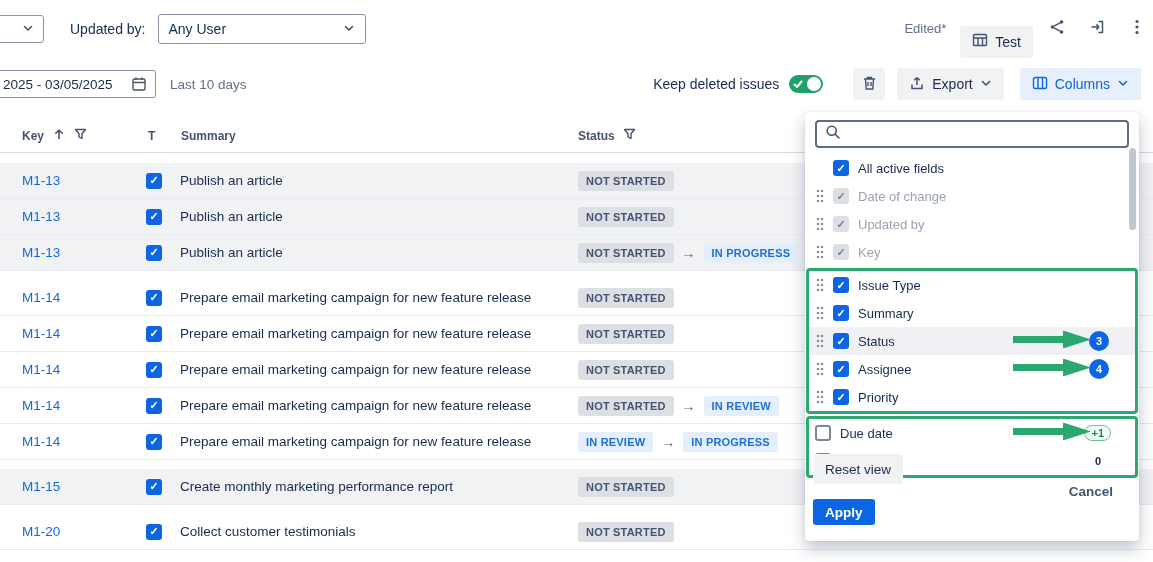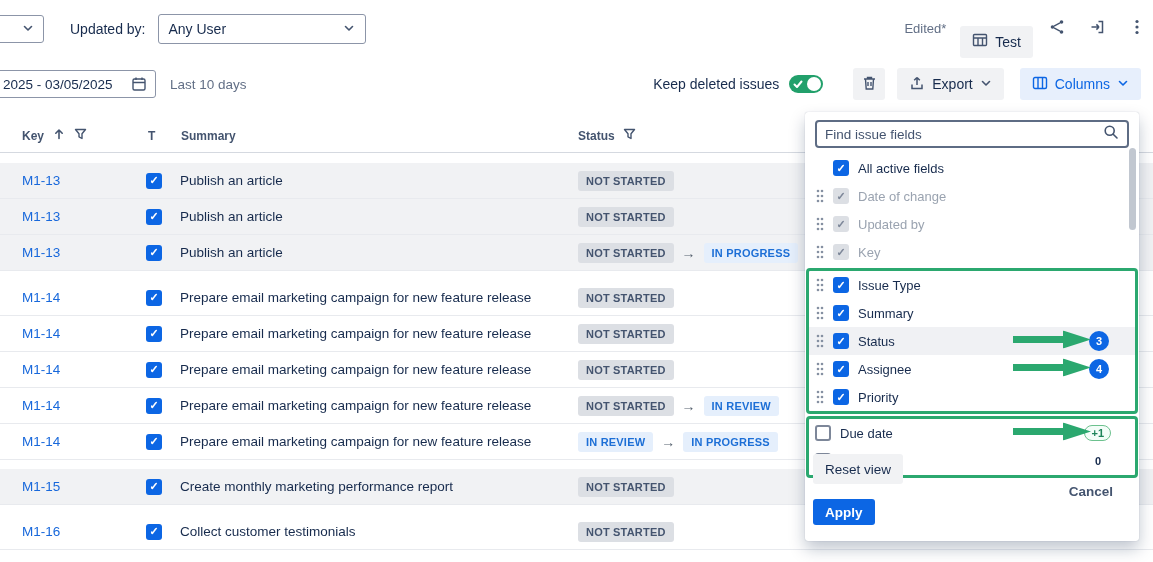--- a/index.html
+++ b/index.html
@@ -317,35 +317,34 @@
             <span class="cb on">✓</span>
           </span>
           <span class="summary">Create monthly marketing performance report</span>
           <span class="scell">
             <span class="chip gray">NOT STARTED</span>
           </span>
         </div>
       </div>
       <div class="tgroup">
         <div class="trow">
-          <a class="key">M1-16</a>
+          <a class="key">M1-20</a>
           <span class="ccell">
             <span class="cb on">✓</span>
           </span>
           <span class="summary">Collect customer testimonials</span>
           <span class="scell">
             <span class="chip gray">NOT STARTED</span>
           </span>
         </div>
       </div>
     </div>
 
   <aside class="panel">
     <div class="search">
-      <input placeholder="Find issue fields" style="">
       <span><svg width="16" height="16" viewBox="0 0 16 16" fill="none" stroke="#44546F" stroke-width="1.6">
             <circle cx="6.7" cy="6.7" r="4.5"></circle>
             <path d="M10.2 10.2 L14 14" stroke-linecap="round"></path>
           </svg></span>
     </div>
     <div class="prow pad">
       <span class="cb on">✓</span>
       <span class="plabel">All active fields</span>
     </div>
     <div id="locked-list">

